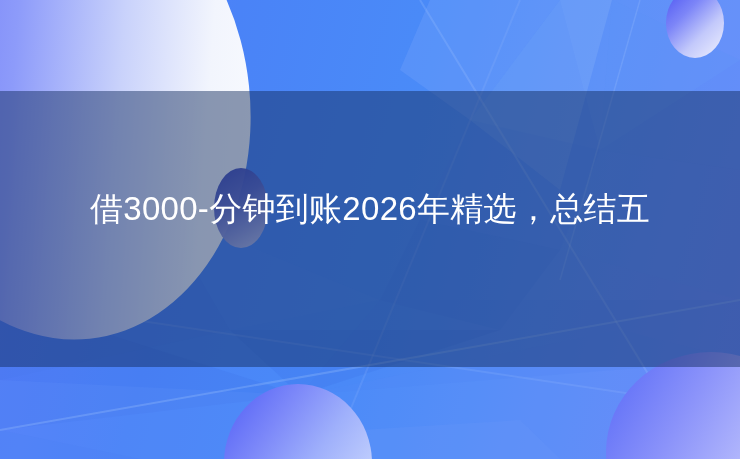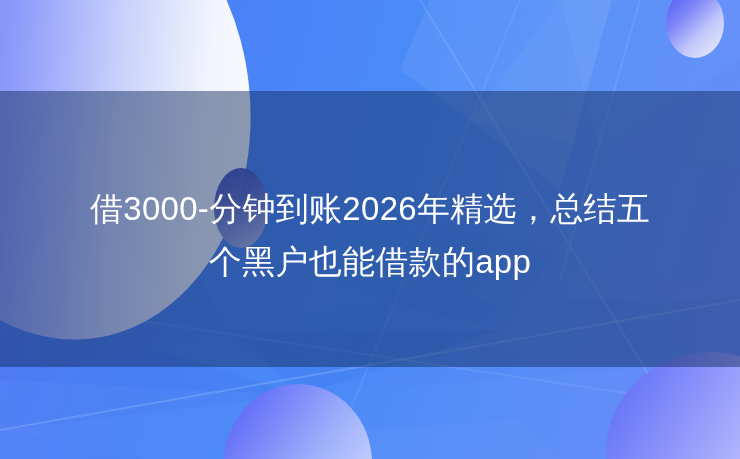--- a/index.html
+++ b/index.html
@@ -144,17 +144,16 @@
   <div class="blob" id="blob-top-left"></div>
   <div class="blob" id="blob-top-right"></div>
   <div class="blob" id="blob-mid-left"></div>
   <div class="blob" id="blob-bottom-center"></div>
   <div class="blob" id="blob-bottom-right"></div>
 
   <div id="tint-band"></div>
 
   <div id="title">
     <span class="line">借3000-分钟到账2026年精选，总结五</span>
-    <span class="line">个黑户也能借款的app</span>
   </div>
 
 
 </div>
 
 </body></html>

